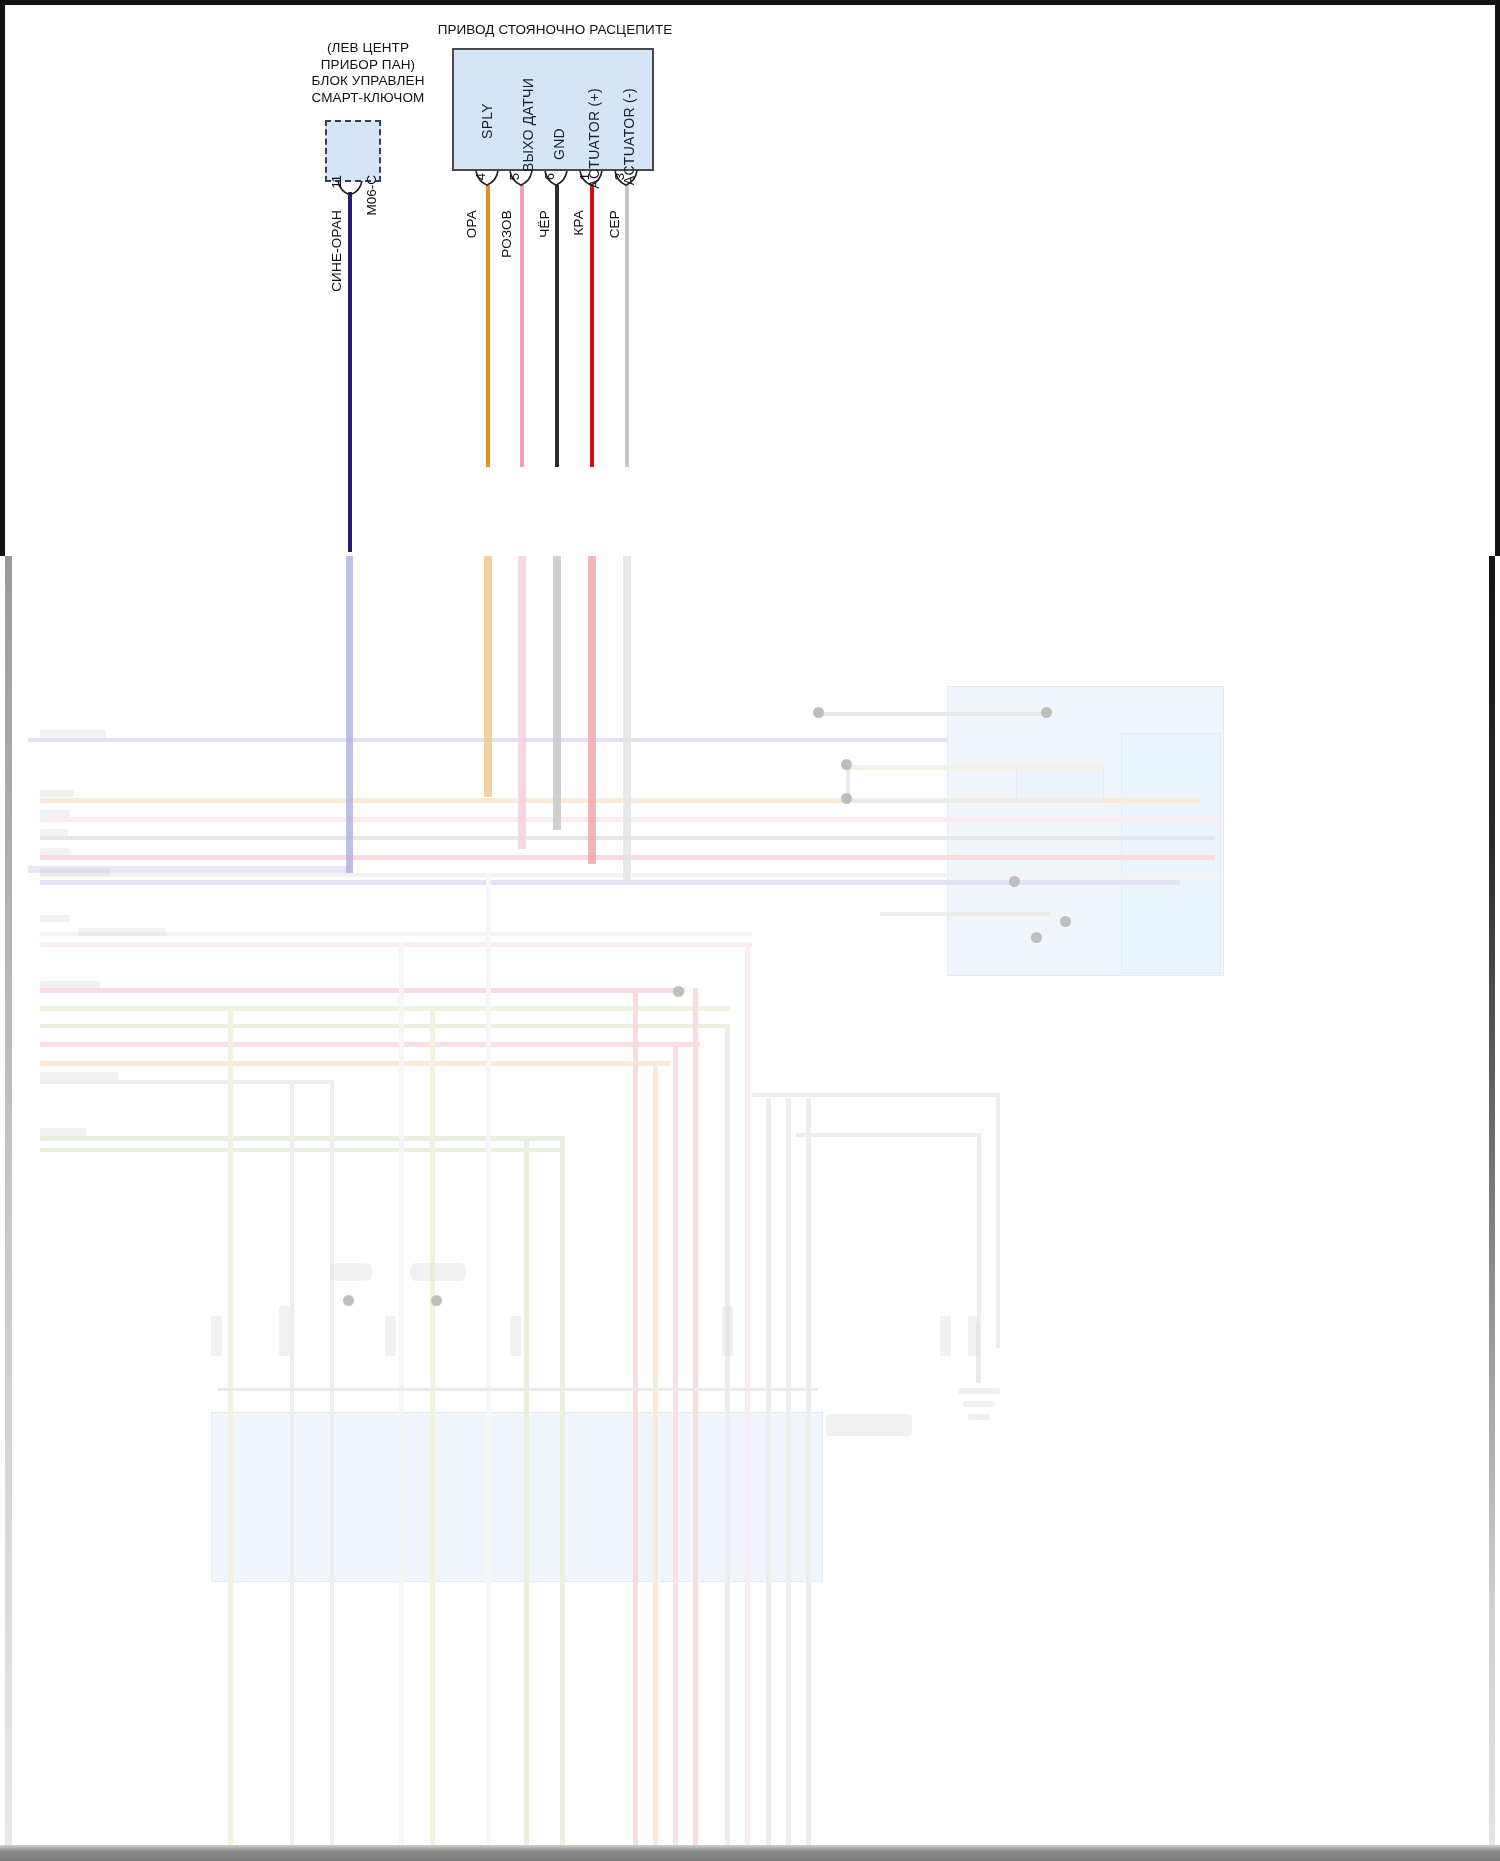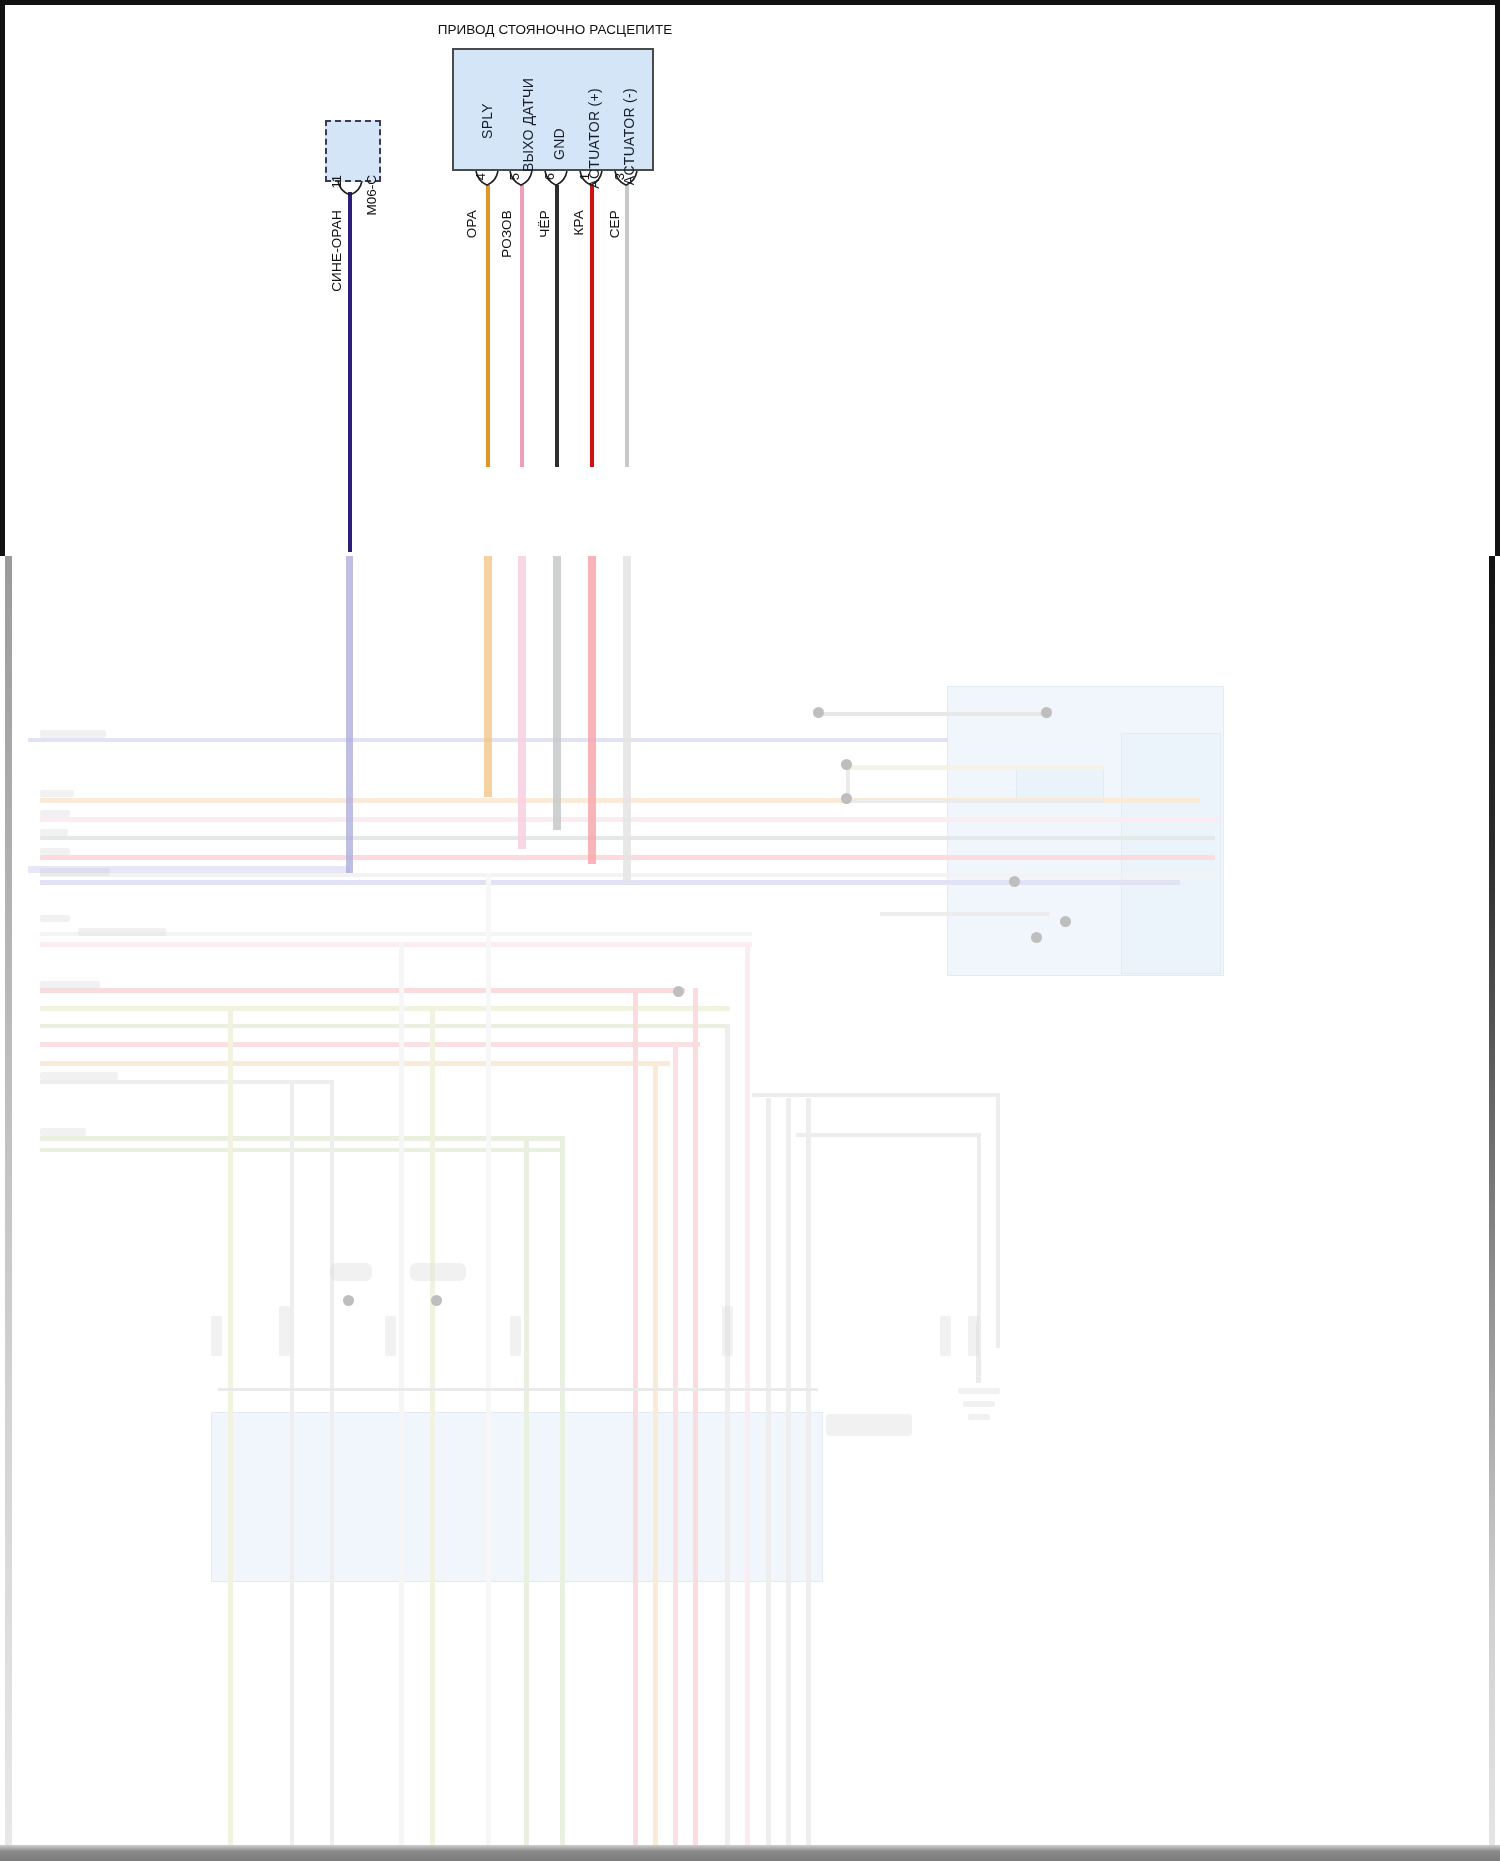--- a/index.html
+++ b/index.html
@@ -250,20 +250,24 @@
     <div class="glabel" style="left:722px; top:838px; width:11px; height:50px;"></div>
     <div class="glabel" style="left:940px; top:848px; width:11px; height:40px;"></div>
     <div class="glabel" style="left:968px; top:848px; width:11px; height:40px;"></div>
   </div>
 
   <div id="frame-top"></div>
   <div id="frame-left-lower"></div>
   <div id="frame-right-lower"></div>
   <div id="frame-bottom"></div>
 
+  <div class="unit-title" style="left:268px; top:40px; width:200px;">(ЛЕВ ЦЕНТР
+ПРИБОР ПАН)
+БЛОК УПРАВЛЕН
+СМАРТ-КЛЮЧОМ</div>
 
   <div class="unit-box dashed" style="left:325px; top:120px; width:56px; height:62px;"></div>
 
   <svg class="wire-arc" style="left:336px; top:180px;" width="30" height="16" viewBox="0 0 30 16">
     <path d="M 2 1 C 4 12, 12 14, 14 15 C 16 14, 24 12, 26 1" fill="none" stroke="#1f1f1f" stroke-width="1.6"></path>
   </svg>
 
   <div class="pin-num" style="left:329px; top:175px;">11</div>
   <div class="conn-name" style="left:364px; top:175px;">M06-C</div>
   <div class="wire-name" style="left:329px; top:210px;">СИНЕ-ОРАН</div>

